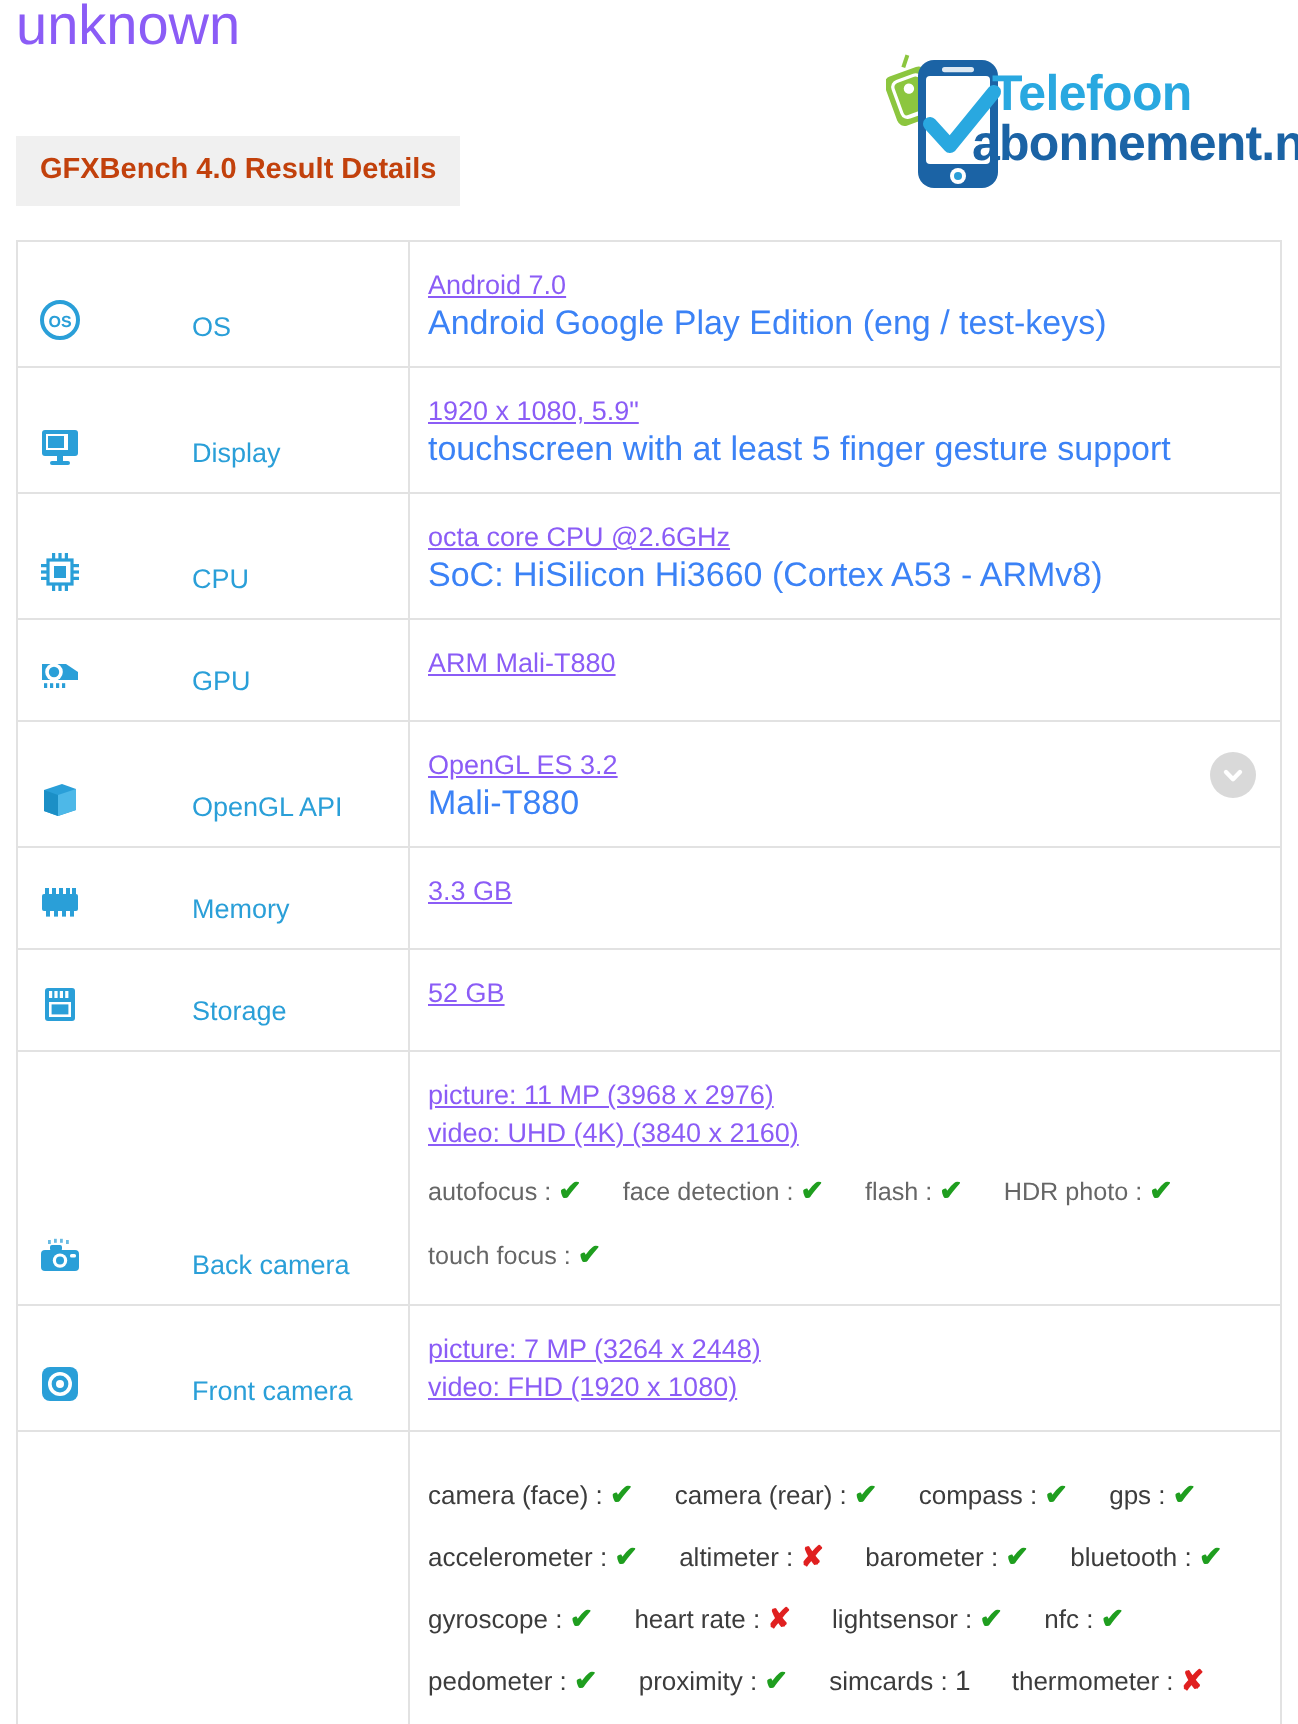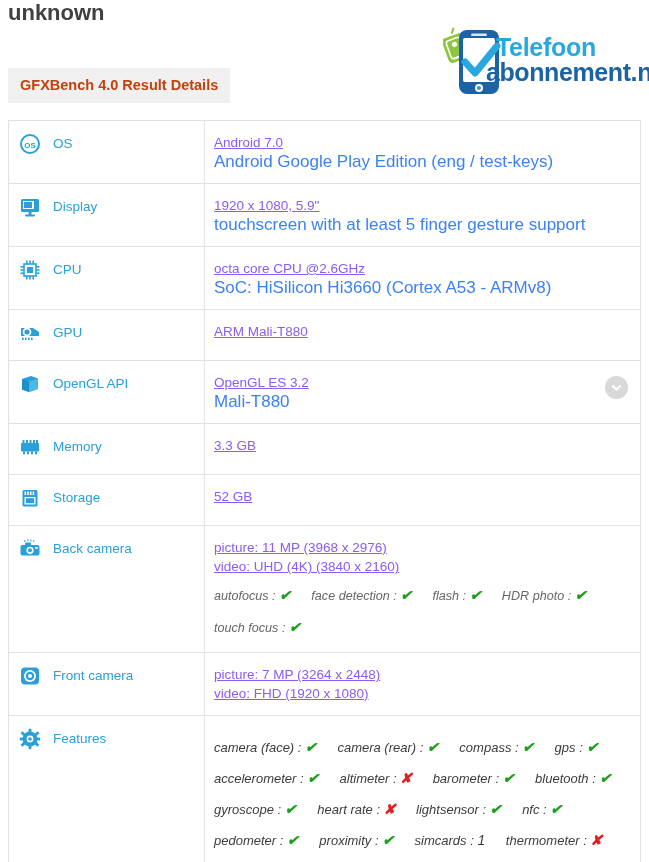--- a/index.html
+++ b/index.html
@@ -9,23 +9,23 @@
     background: #ffffff;
     font-family: "Liberation Sans", sans-serif;
     overflow: hidden;
   }
   .page { position: relative; width: 649px; height: 862px; background: #fff; }
 
   
   .page-title {
     position: absolute;
     left: 8px; top: -1px;
-    font-size: 22px;
-    font-weight: 700;
-    color: #404040;
+    font-size: 28px;
+    font-weight: 400;
+    color: #8b5cf6;
     letter-spacing: 0px;
     line-height: 28px;
   }
 
   
   .logo {
     position: absolute;
     left: 430px; top: 24px;
     width: 205px; height: 78px;
   }
@@ -72,22 +72,23 @@
     display: flex;
     border-bottom: 1px solid #e2e2e2;
     position: relative;
     min-height: 51px;
   }
   .spec-label-cell {
     width: 196px;
     flex: 0 0 196px;
     border-right: 1px solid #e2e2e2;
     display: flex;
-    align-items: flex-start;
+    align-items: flex-end;
     padding: 14px 0 10px 10px;
+    gap: 43px;
   }
   .spec-icon {
     width: 22px; height: 22px;
     flex: 0 0 22px;
     margin-right: 12px;
     display: block;
     position: relative;
     top: -2px;
   }
   .spec-icon svg { display: block; }
@@ -135,21 +136,20 @@
     line-height: 23px;
     font-size: 12.6px;
     color: #666666;
     white-space: nowrap;
   }
   .flag-line.dark { color: #3c3c3c; font-size: 13px; }
   .flag {
     display: inline-block;
     margin-right: 17px;
     white-space: nowrap;
-    font-style: italic;
   }
   .flag .fname { color: inherit; }
   .mark-yes { color: #1f9e1f; font-weight: 700; font-size: 14px; }
   .mark-no  { color: #e02020; font-weight: 700; font-size: 14px; }
   .mark-num { color: #3c3c3c; font-size: 14px; }
 
   .tall-1 { min-height: 62px; }
   .tall-camera { min-height: 115px; }
   .tall-features { min-height: 181px; }
 </style>

